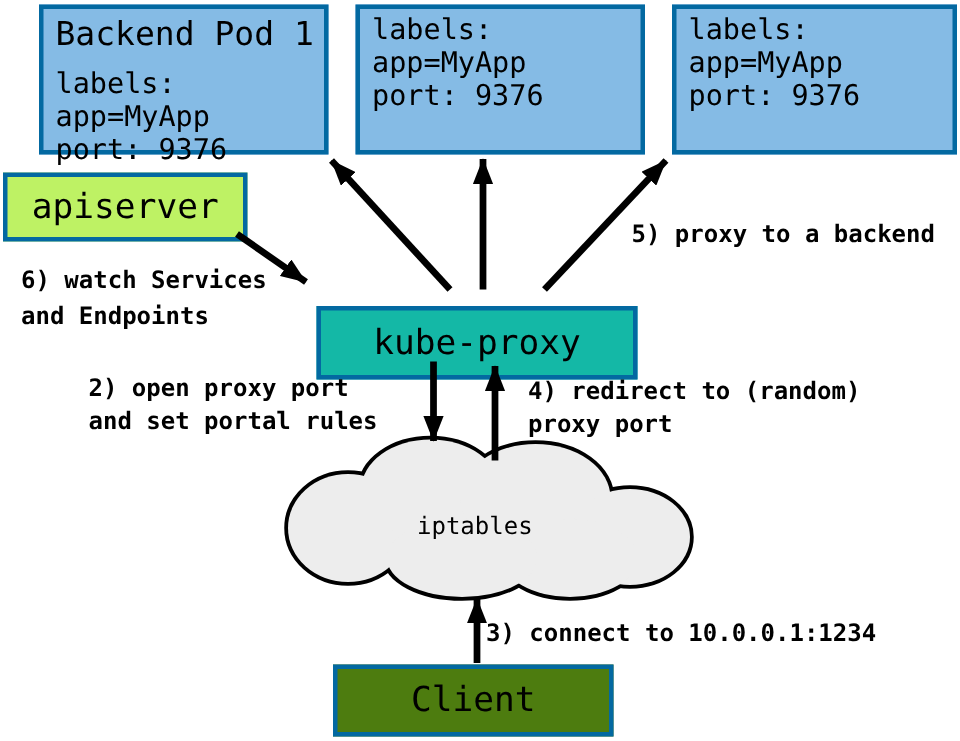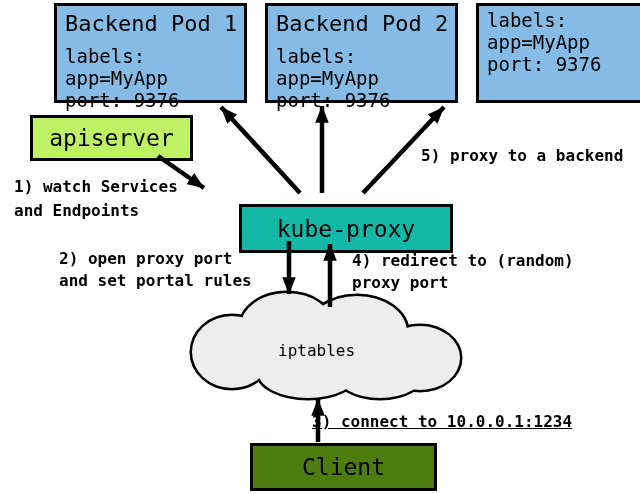--- a/index.html
+++ b/index.html
@@ -1,51 +1,50 @@
 <!DOCTYPE html>
 <html><head>
 <meta charset="utf-8">
 <style>
   html,body{margin:0;padding:0;background:#fff;}
   #canvas{
     position:relative;width:640px;height:494px;background:#ffffff;
     font-family:"DejaVu Sans Mono",monospace;color:#000;overflow:hidden;
   }
-  .box{position:absolute;border:3px solid #000000;box-sizing:border-box;z-index:1;margin-left:28px;}
+  .box{position:absolute;border:3px solid #0369a1;box-sizing:border-box;z-index:1;}
   .pod{background:#85BBE5;width:193px;height:100px;top:3px;padding:3px 0 0 8px;}
   .pod-1{left:26px}
   .pod-2{left:237px}
   .pod-3{left:448px;width:190px}
   .pod-title{font-size:22px;line-height:29px;margin:0 0 7px 0;}
   .pod-line{font-size:19px;line-height:22px;}
   .titlebox{display:flex;align-items:center;justify-content:center;font-size:23px;}
   .apiserver{left:2px;top:115px;width:163px;height:46px;background:#bef264;}
   .kubeproxy{left:211px;top:204px;width:214px;height:49px;background:#14b8a6;}
   .client{left:222px;top:443px;width:187px;height:48px;background:#4d7c0f;}
   .note{position:absolute;font-weight:bold;font-size:16px;line-height:22px;white-space:pre-line;z-index:4;}
   .note-1{left:14px;top:175px;line-height:24px;}
   .note-2{left:59px;top:248px;}
-  .note-3{left:312px;top:411px;text-decoration:underline;}
+  .note-3{left:324px;top:411px;}
   .note-4{left:352px;top:250px;}
   .note-5{left:421px;top:145px;}
   #arrow-layer{position:absolute;left:0;top:0;z-index:2;}
   #iptables-label{position:absolute;left:278px;top:341px;font-size:16px;z-index:3;}
 </style>
 </head>
 <body>
 
 <div id="canvas">
 
   <div class="box pod pod-1">
     <div class="pod-title">Backend Pod 1</div>
     <div class="pod-line">labels: app=MyApp</div>
     <div class="pod-line">port: 9376</div>
   </div>
   <div class="box pod pod-2">
-    <div class="pod-title">Backend Pod 2</div>
     <div class="pod-line">labels: app=MyApp</div>
     <div class="pod-line">port: 9376</div>
   </div>
   <div class="box pod pod-3">
     <div class="pod-line">labels: app=MyApp</div>
     <div class="pod-line">port: 9376</div>
   </div>
 
   <div class="box titlebox apiserver">
     <span>apiserver</span>
@@ -89,21 +88,21 @@
       <line x1="322" y1="193" x2="322" y2="106" marker-end="url(#ah)"></line>
       <line x1="363" y1="193" x2="444" y2="107" marker-end="url(#ah)"></line>
       <line x1="289" y1="241" x2="289" y2="294" marker-end="url(#ah)"></line>
       <line x1="330" y1="307" x2="330" y2="244" marker-end="url(#ah)"></line>
       <line x1="318" y1="442" x2="318" y2="399" marker-end="url(#ah)"></line>
     </g>
   </svg>
 
   <div id="iptables-label">iptables</div>
 
-  <div class="note note-1">1) watch Services
+  <div class="note note-1">6) watch Services
 and Endpoints</div>
   <div class="note note-2">2) open proxy port
 and set portal rules</div>
   <div class="note note-3">3) connect to 10.0.0.1:1234</div>
   <div class="note note-4">4) redirect to (random)
 proxy port</div>
   <div class="note note-5">5) proxy to a backend</div>
 
 </div>
 

